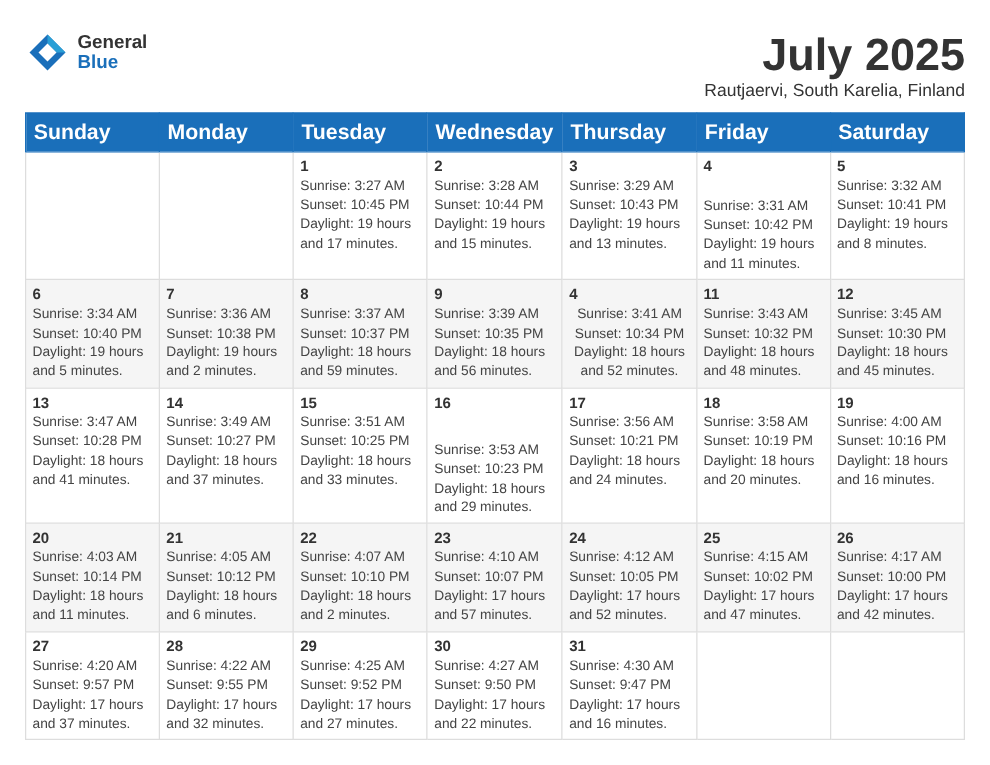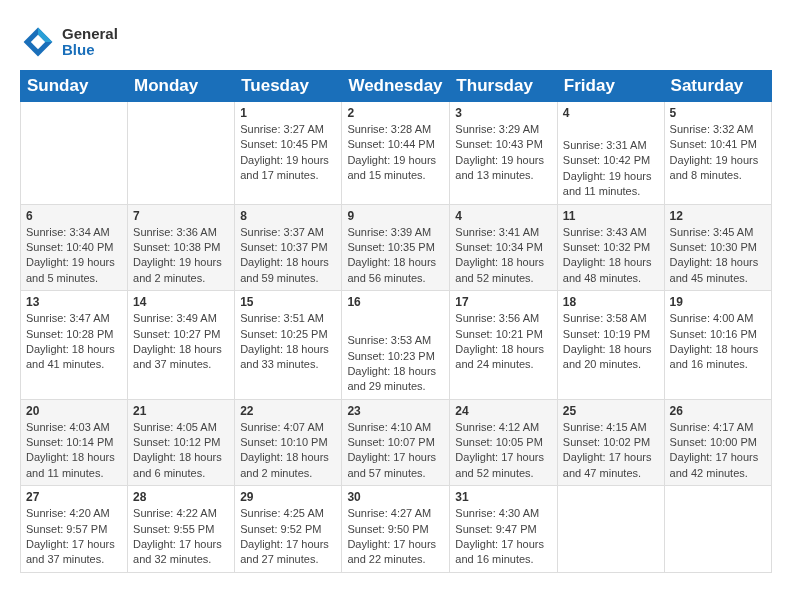--- a/index.html
+++ b/index.html
@@ -110,20 +110,24 @@
     <div class="logo">
       <svg class="logo-icon" viewBox="0 0 40 40">
         <polygon points="20,4 36,20 20,36 4,20" fill="#1a6fba"></polygon>
         <polygon points="20,4 36,20 28,20 20,12" fill="#2a9fd6"></polygon>
         <polygon points="20,12 28,20 20,28 12,20" fill="#fff"></polygon>
       </svg>
       <div class="logo-text">
         <span class="logo-general">General</span>
         <span class="logo-blue">Blue</span>
       </div>
+    </div>
+    <div class="title-block">
+      <div class="title-month">July 2025</div>
+      <div class="title-location">Rautjaervi, South Karelia, Finland</div>
     </div>
   </div>
 
   <table class="calendar">
     <thead>
       <tr>
         <th>Sunday</th>
         <th>Monday</th>
         <th>Tuesday</th>
         <th>Wednesday</th>
@@ -196,21 +200,21 @@
           </td>
           <td>
             <span class="day-num">9</span>
             <div class="day-detail" style="white-space: pre-line;">Sunrise: 3:39 AM
 Sunset: 10:35 PM
 Daylight: 18 hours
 and 56 minutes.</div>
           </td>
           <td>
             <span class="day-num">4</span>
-            <div class="day-detail" style="white-space: pre-line;">Sunrise: 3:41 AM
+            <div class="day-detail" style="white-space: pre-line; text-align: center;">Sunrise: 3:41 AM
 Sunset: 10:34 PM
 Daylight: 18 hours
 and 52 minutes.</div>
           </td>
           <td>
             <span class="day-num">11</span>
             <div class="day-detail" style="white-space: pre-line;">Sunrise: 3:43 AM
 Sunset: 10:32 PM
 Daylight: 18 hours
 and 48 minutes.</div>

